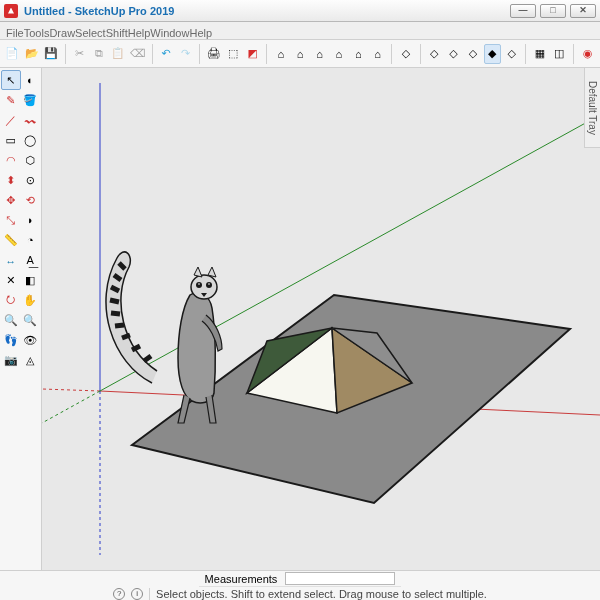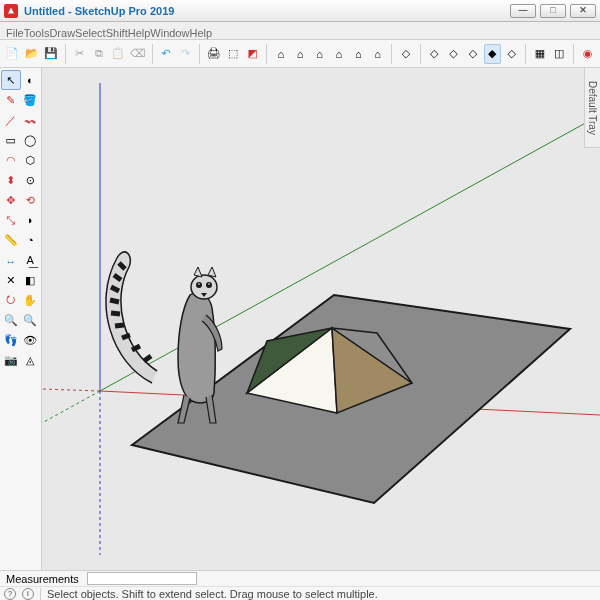--- a/index.html
+++ b/index.html
@@ -24,21 +24,21 @@
   .workspace { position:absolute; top:68px; bottom:30px; left:0; right:0; display:flex; }
   .toolbox { width:42px; background:#f6f6f6; border-right:1px solid #cfcfcf; padding:2px 1px; display:grid; grid-template-columns:1fr 1fr; grid-auto-rows:20px; gap:0; align-content:start; }
   .tbx { display:flex; align-items:center; justify-content:center; border:1px solid transparent; border-radius:2px; cursor:pointer; }
   .tbx.sel { border-color:#7aa7d4; background:#d8e8f8; }
 
   .viewport { flex:1; position:relative; background:#e8e8e8; overflow:hidden; }
   .viewport svg { width:100%; height:100%; display:block; }
 
   .tray-tab { position:absolute; top:0; right:0; width:16px; height:80px; background:#efefef; border-left:1px solid #cfcfcf; border-bottom:1px solid #cfcfcf; writing-mode:vertical-rl; text-orientation:mixed; font-size:10px; color:#555; display:flex; align-items:center; justify-content:center; }
 
-  .statusbar { position:absolute; bottom:0; left:0; right:0; height:30px; background:#f6f6f6; border-top:1px solid #cfcfcf; display:flex; flex-direction:column; }
+  .statusbar { position:absolute; bottom:0; left:0; right:0; height:30px; background:#f6f6f6; border-top:1px solid #cfcfcf; display:flex; flex-direction:column;align-items:center; }
   .measure-row { height:16px; display:flex; align-items:center; padding:0 6px; gap:8px; border-bottom:1px solid #e0e0e0; }
   .measure-input { width:110px; height:13px; border:1px solid #b8b8b8; background:#fff; font-size:10px; padding:0 3px; }
   .status-row { flex:1; display:flex; align-items:center; padding:0 4px; gap:6px; color:#444; }
   .circle-icn { width:12px;height:12px;border:1px solid #888;border-radius:50%; display:flex;align-items:center;justify-content:center; font-size:8px;}
 </style>
 </head>
 <body>
 
 <div class="titlebar">
   <div class="app-icon"></div>

